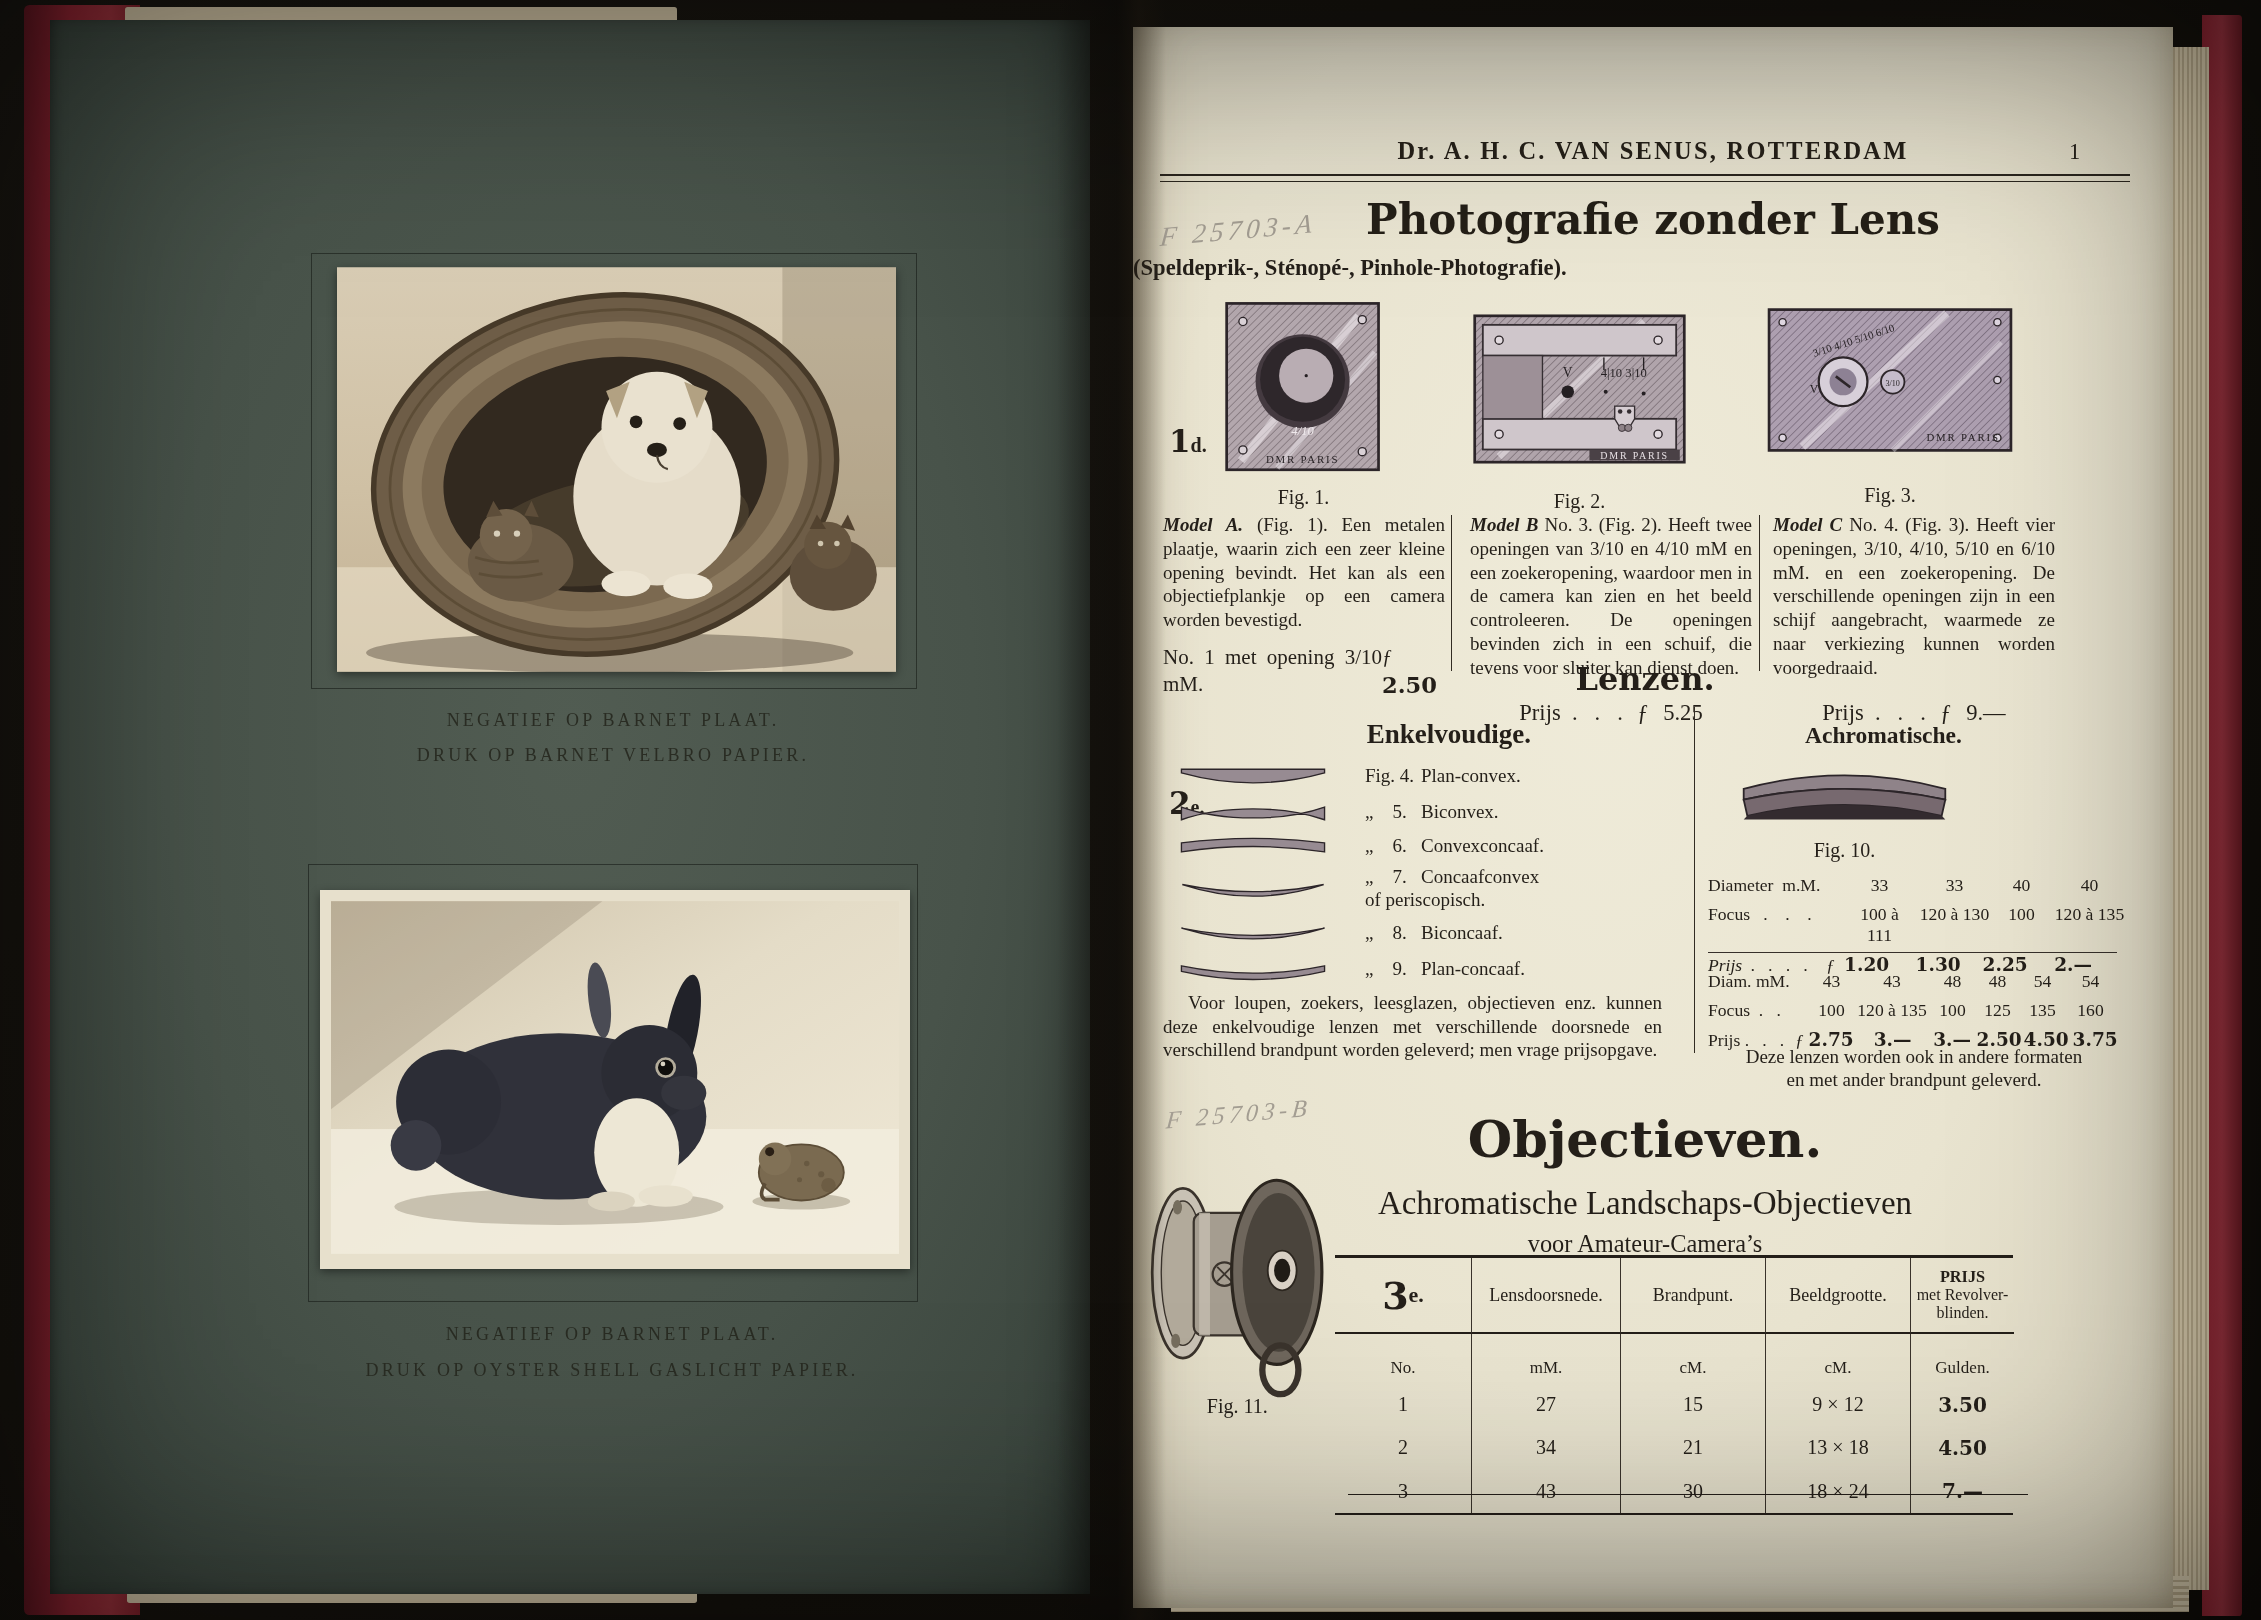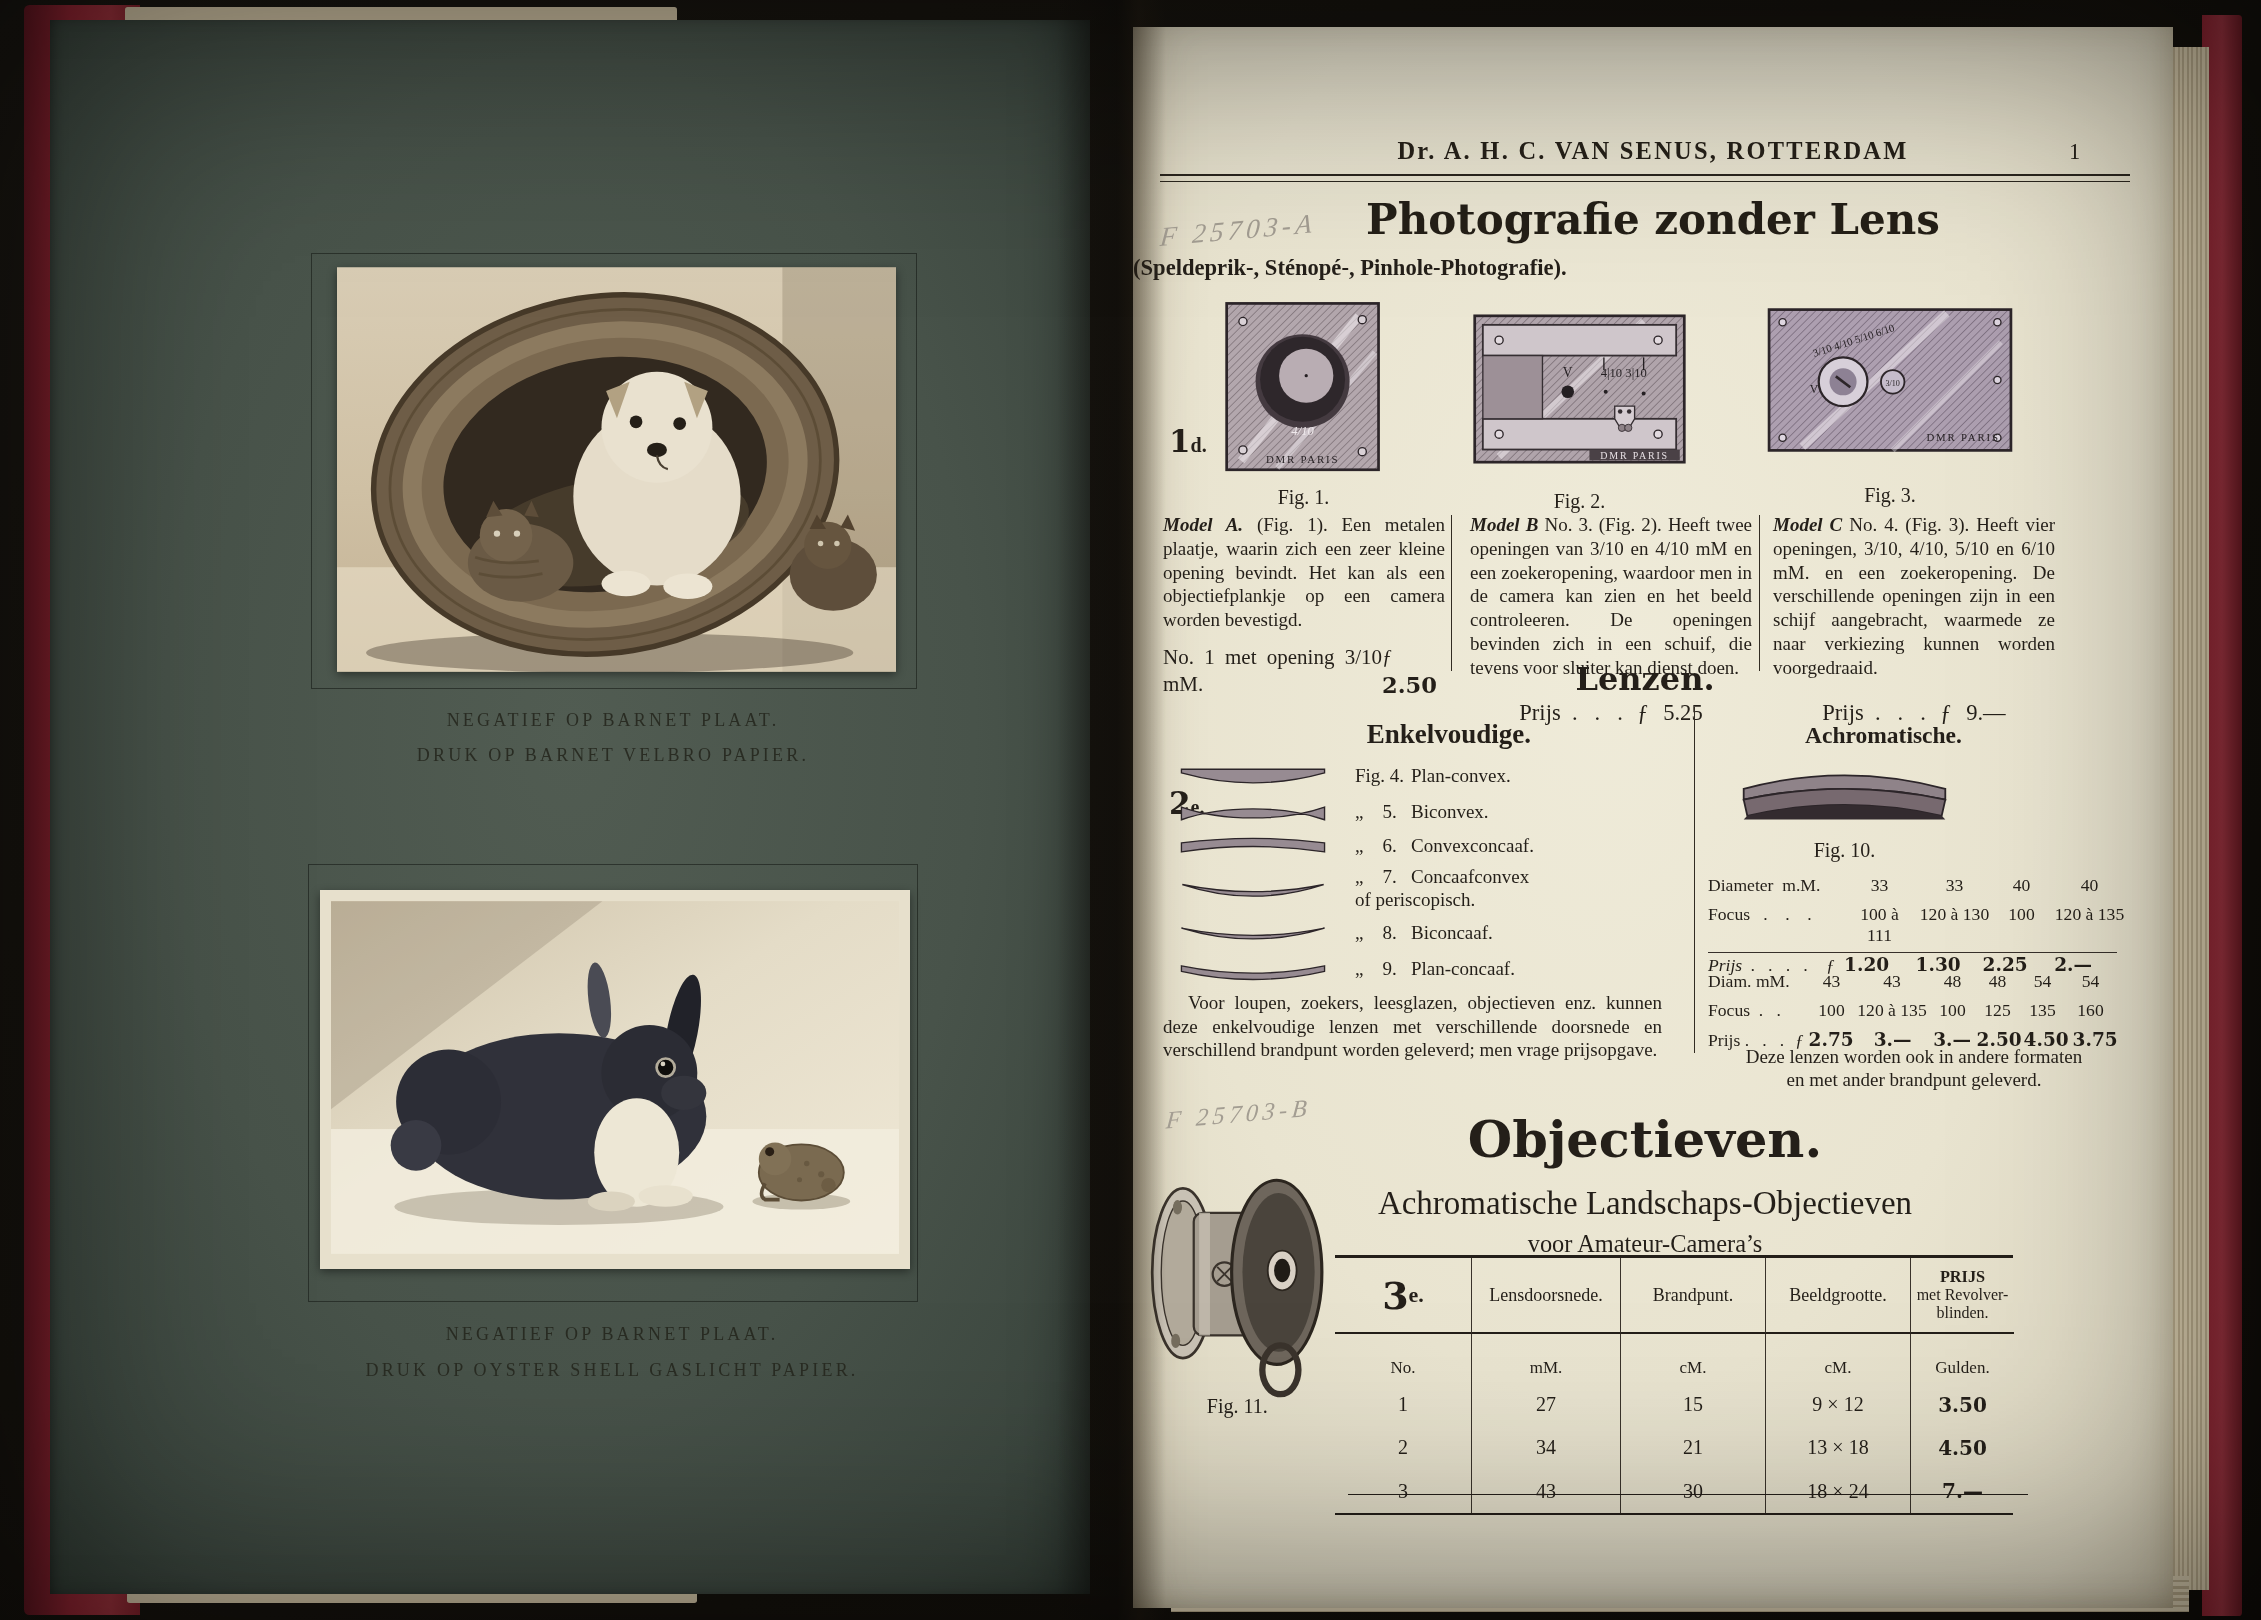--- a/index.html
+++ b/index.html
@@ -61,21 +61,21 @@
   .model-col .name{font-weight:bold;font-style:italic;}
   .vrule{position:absolute;width:1.4px;background:#322c23;}
   .price-line{display:flex;justify-content:space-between;align-items:baseline;margin-top:12.7px;font-size:21px;}
   .price-line .cur{font-style:italic;font-size:20px;}
   .price-line .val{font-weight:bold;font-size:22.6px;font-family:"DejaVu Serif",serif;}
   .price-center{display:flex;justify-content:center;gap:14.5px;align-items:baseline;margin-top:20px;font-size:22.6px;}
 
   .lenzen-title{left:27px;width:970px;top:633px;text-align:center;font-family:"DejaVu Serif",serif;
     font-weight:bold;font-size:32px;}
   .col-head{position:absolute;font-weight:bold;}
-  .lens-row{position:absolute;display:flex;align-items:center;gap:25px;}
+  .lens-row{position:absolute;display:flex;align-items:center;gap:35px;}
   .lens-row .lbl{font-size:19px;width:194px;line-height:1.2;}
   .lens-row .fg{display:inline-block;width:56px;}
   .body-par{position:absolute;font-size:19px;line-height:1.24;text-align:justify;}
   .body-par .indent{display:inline-block;width:25px;}
 
   .mini-table{position:absolute;font-size:17.6px;}
   .mt-row{display:flex;align-items:baseline;margin-bottom:8.1px;margin-top:7px;}
   .mt-row .lab{white-space:pre;}
   .mt-row .c{text-align:center;}
   .mt-row .cur{font-style:italic;margin-right:1.8px;}

